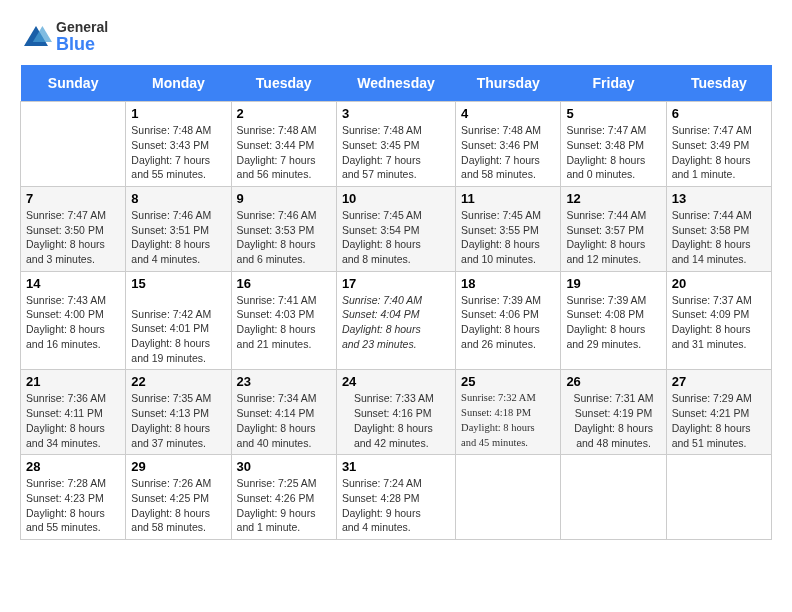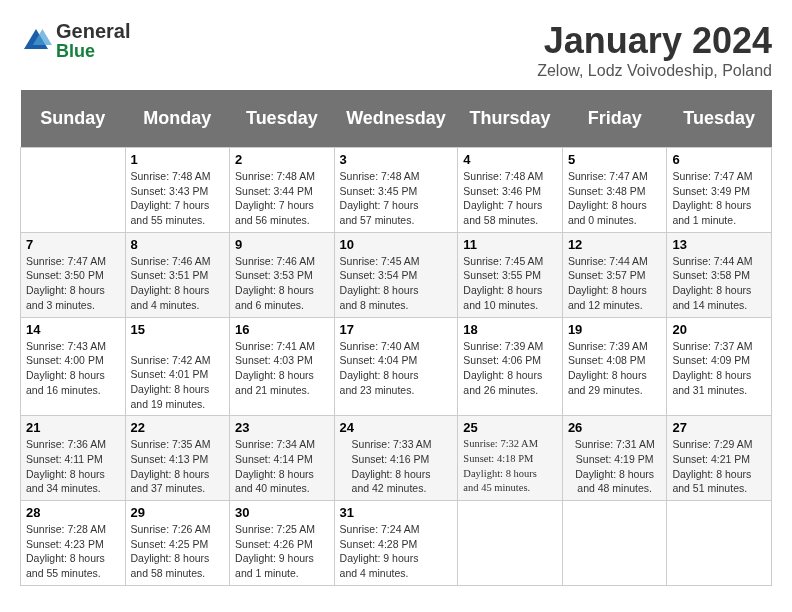--- a/index.html
+++ b/index.html
@@ -20,29 +20,29 @@
       display: flex;
       align-items: center;
       gap: 4px;
     }
     .logo-text {
       display: flex;
       flex-direction: column;
       line-height: 1.1;
     }
     .logo-general {
-      font-size: 20px;
+      font-size: 14px;
       font-weight: bold;
       color: #333;
       text-align: right;
     }
     .logo-blue {
       font-size: 18px;
       font-weight: bold;
-      color: #15803d;
+      color: #3b82f6;
     }
     .logo-icon {
       width: 32px;
       height: 32px;
     }
     .title-area {
       text-align: right;
     }
     .calendar-title {
       font-size: 36px;
@@ -52,25 +52,25 @@
     .calendar-subtitle {
       font-size: 16px;
       color: #555;
     }
     table {
       width: 100%;
       border-collapse: collapse;
       font-size: 11px;
     }
     .day-header {
-      background-color: #737373;
+      background-color: #3b82f6;
       color: #fff;
       text-align: center;
-      padding: 18px 4px;
-      font-size: 18px;
+      padding: 10px 4px;
+      font-size: 14px;
       font-weight: bold;
     }
     td {
       border: 1px solid #ccc;
       vertical-align: top;
       padding: 4px 5px;
       min-height: 70px;
       background: #fff;
     }
     tr:nth-child(even) td {
@@ -98,24 +98,20 @@
   <div class="logo">
     <svg class="logo-icon" viewBox="0 0 40 40">
       <polygon points="20,5 35,30 5,30" fill="#1a5fa8"></polygon>
       <polygon points="28,5 40,25 16,25" fill="#4a9fd4" opacity="0.7"></polygon>
     </svg>
     <div class="logo-text">
       <span class="logo-general">General</span>
       <span class="logo-blue">Blue</span>
     </div>
   </div>
-  <div class="title-area">
-    <div class="calendar-title">January 2024</div>
-    <div class="calendar-subtitle">Zelow, Lodz Voivodeship, Poland</div>
-  </div>
 </div>
 
 <table>
   <thead>
     <tr id="header-row">
     <th class="day-header">Sunday</th>
         <th class="day-header">Monday</th>
         <th class="day-header">Tuesday</th>
         <th class="day-header">Wednesday</th>
         <th class="day-header">Thursday</th>
@@ -237,21 +233,21 @@
         </td>
         <td>
           <span class="day-num">16</span>
           <div class="day-info" style="white-space: pre-line;">Sunrise: 7:41 AM
 Sunset: 4:03 PM
 Daylight: 8 hours
 and 21 minutes.</div>
         </td>
         <td>
           <span class="day-num">17</span>
-          <div class="day-info" style="white-space: pre-line;">Sunrise: 7:40 AM
+          <div class="day-info" style="white-space: pre-line; font-style: italic;">Sunrise: 7:40 AM
 Sunset: 4:04 PM
 Daylight: 8 hours
 and 23 minutes.</div>
         </td>
         <td>
           <span class="day-num">18</span>
           <div class="day-info" style="white-space: pre-line;">Sunrise: 7:39 AM
 Sunset: 4:06 PM
 Daylight: 8 hours
 and 26 minutes.</div>

